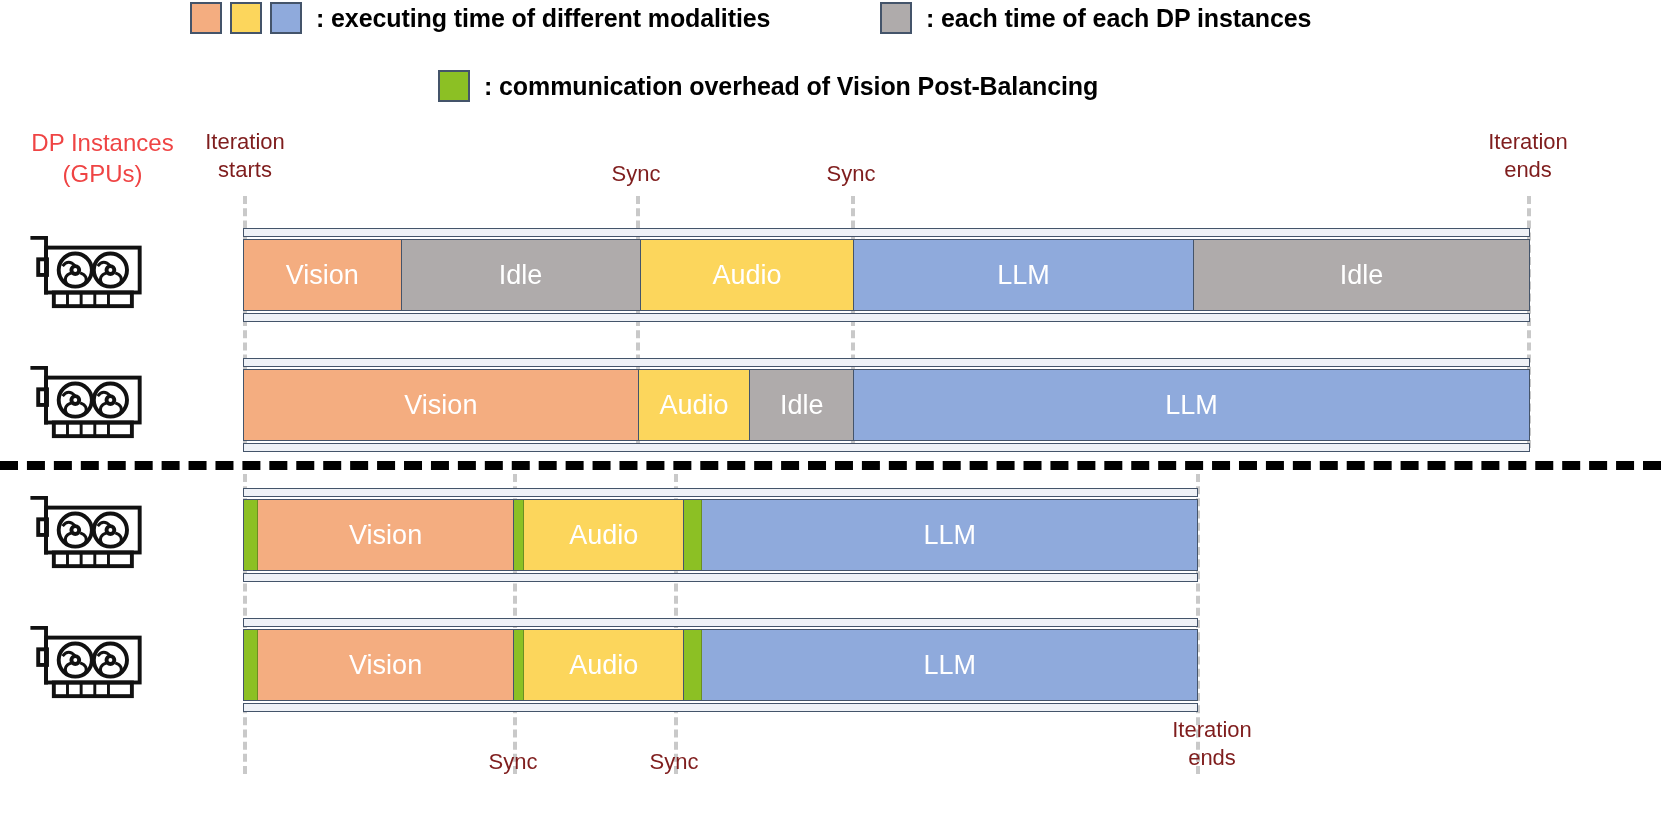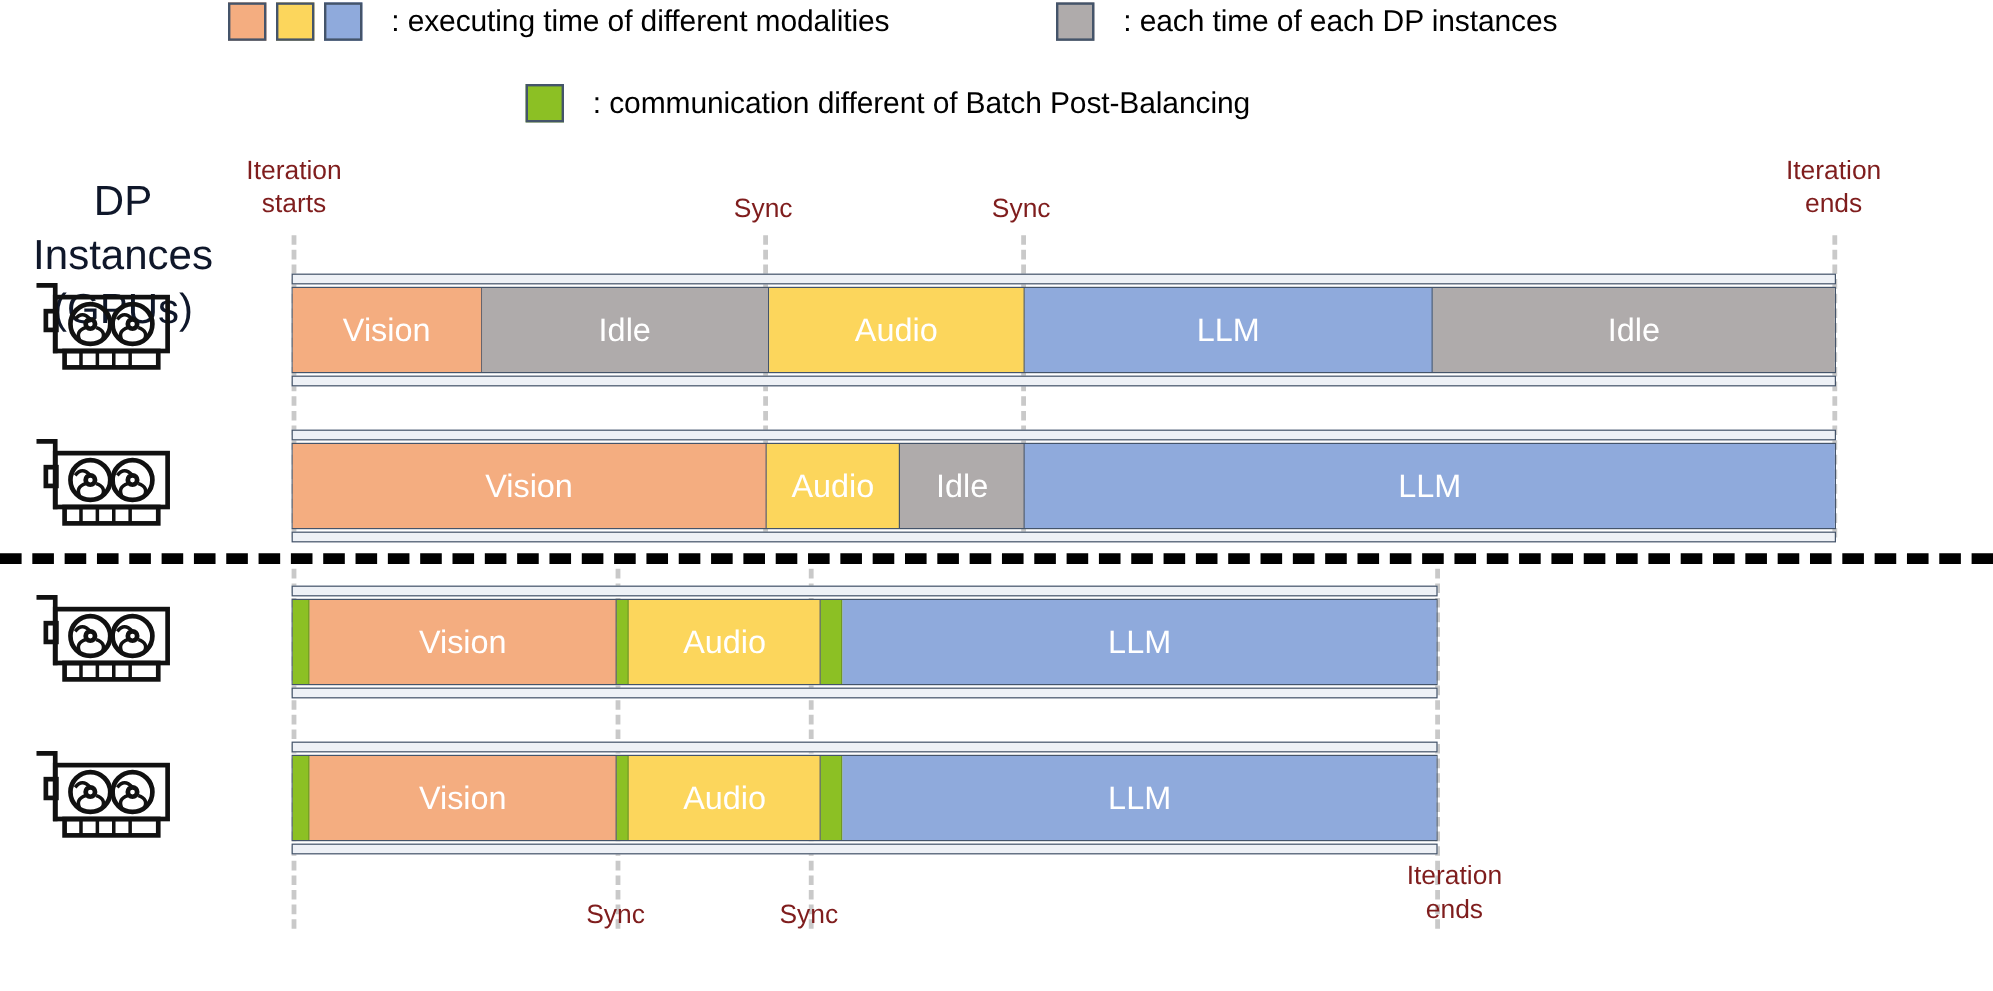--- a/index.html
+++ b/index.html
@@ -19,28 +19,29 @@
   .legend-group{position:absolute;display:flex;align-items:center;}
   .swatch{
     width:32px;height:32px;
     border:2px solid #44546a;
     box-sizing:border-box;
     display:inline-block;
   }
   .sw-gap{width:8px;display:inline-block;}
   .legend-text{
     font-size:25px;color:#000000;
-    margin-left:24px;white-space:nowrap;
+    margin-left:14px;white-space:nowrap;
     letter-spacing:-0.1px;
+    font-weight:bold;
   }
 
   
   #side-label{
-    position:absolute;left:0px;top:146px;width:205px;
-    text-align:center;font-size:35px;color:#0f172a;line-height:1.28;
+    position:absolute;left:0px;top:128px;width:205px;
+    text-align:center;font-size:24px;color:#ef4444;line-height:1.28;
   }
 
   .tick-label{
     position:absolute;font-size:22px;color:#7f1d1d;
     text-align:center;line-height:1.25;white-space:nowrap;
   }
 
   
   .vline{
     position:absolute;width:0;
@@ -92,21 +93,21 @@
   <div class="legend-group" style="left:880px;top:2px;">
     <span class="swatch" style="background:#AFABAB"></span>
     <span class="legend-text">: each time of each DP instances</span>
   </div>
 
 </div>
 
 <div id="legend-row-2">
   <div class="legend-group" style="left:438px;top:8px;">
     <span class="swatch" style="background:#8CC024"></span>
-    <span class="legend-text">: communication different of Batch Post-Balancing</span>
+    <span class="legend-text">: communication overhead of Vision Post-Balancing</span>
   </div>
 </div>
 
 <div id="side-label">
   <div>DP Instances</div>
   <div>(GPUs)</div>
 </div>
 
 <div class="tick-label" style="left:165px;top:128px;width:160px;">
   <div>Iteration</div>

